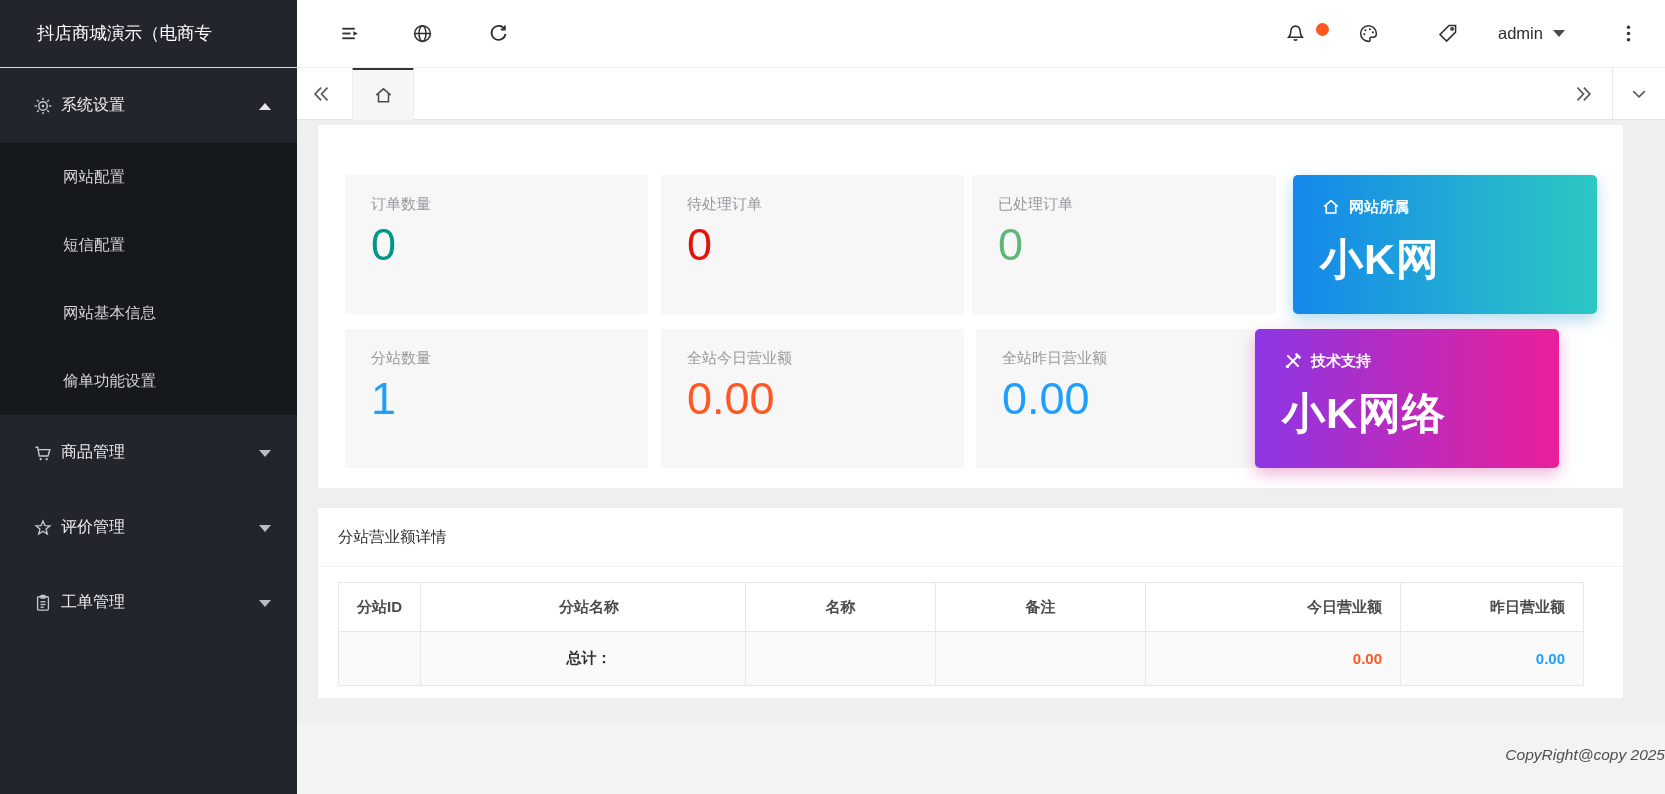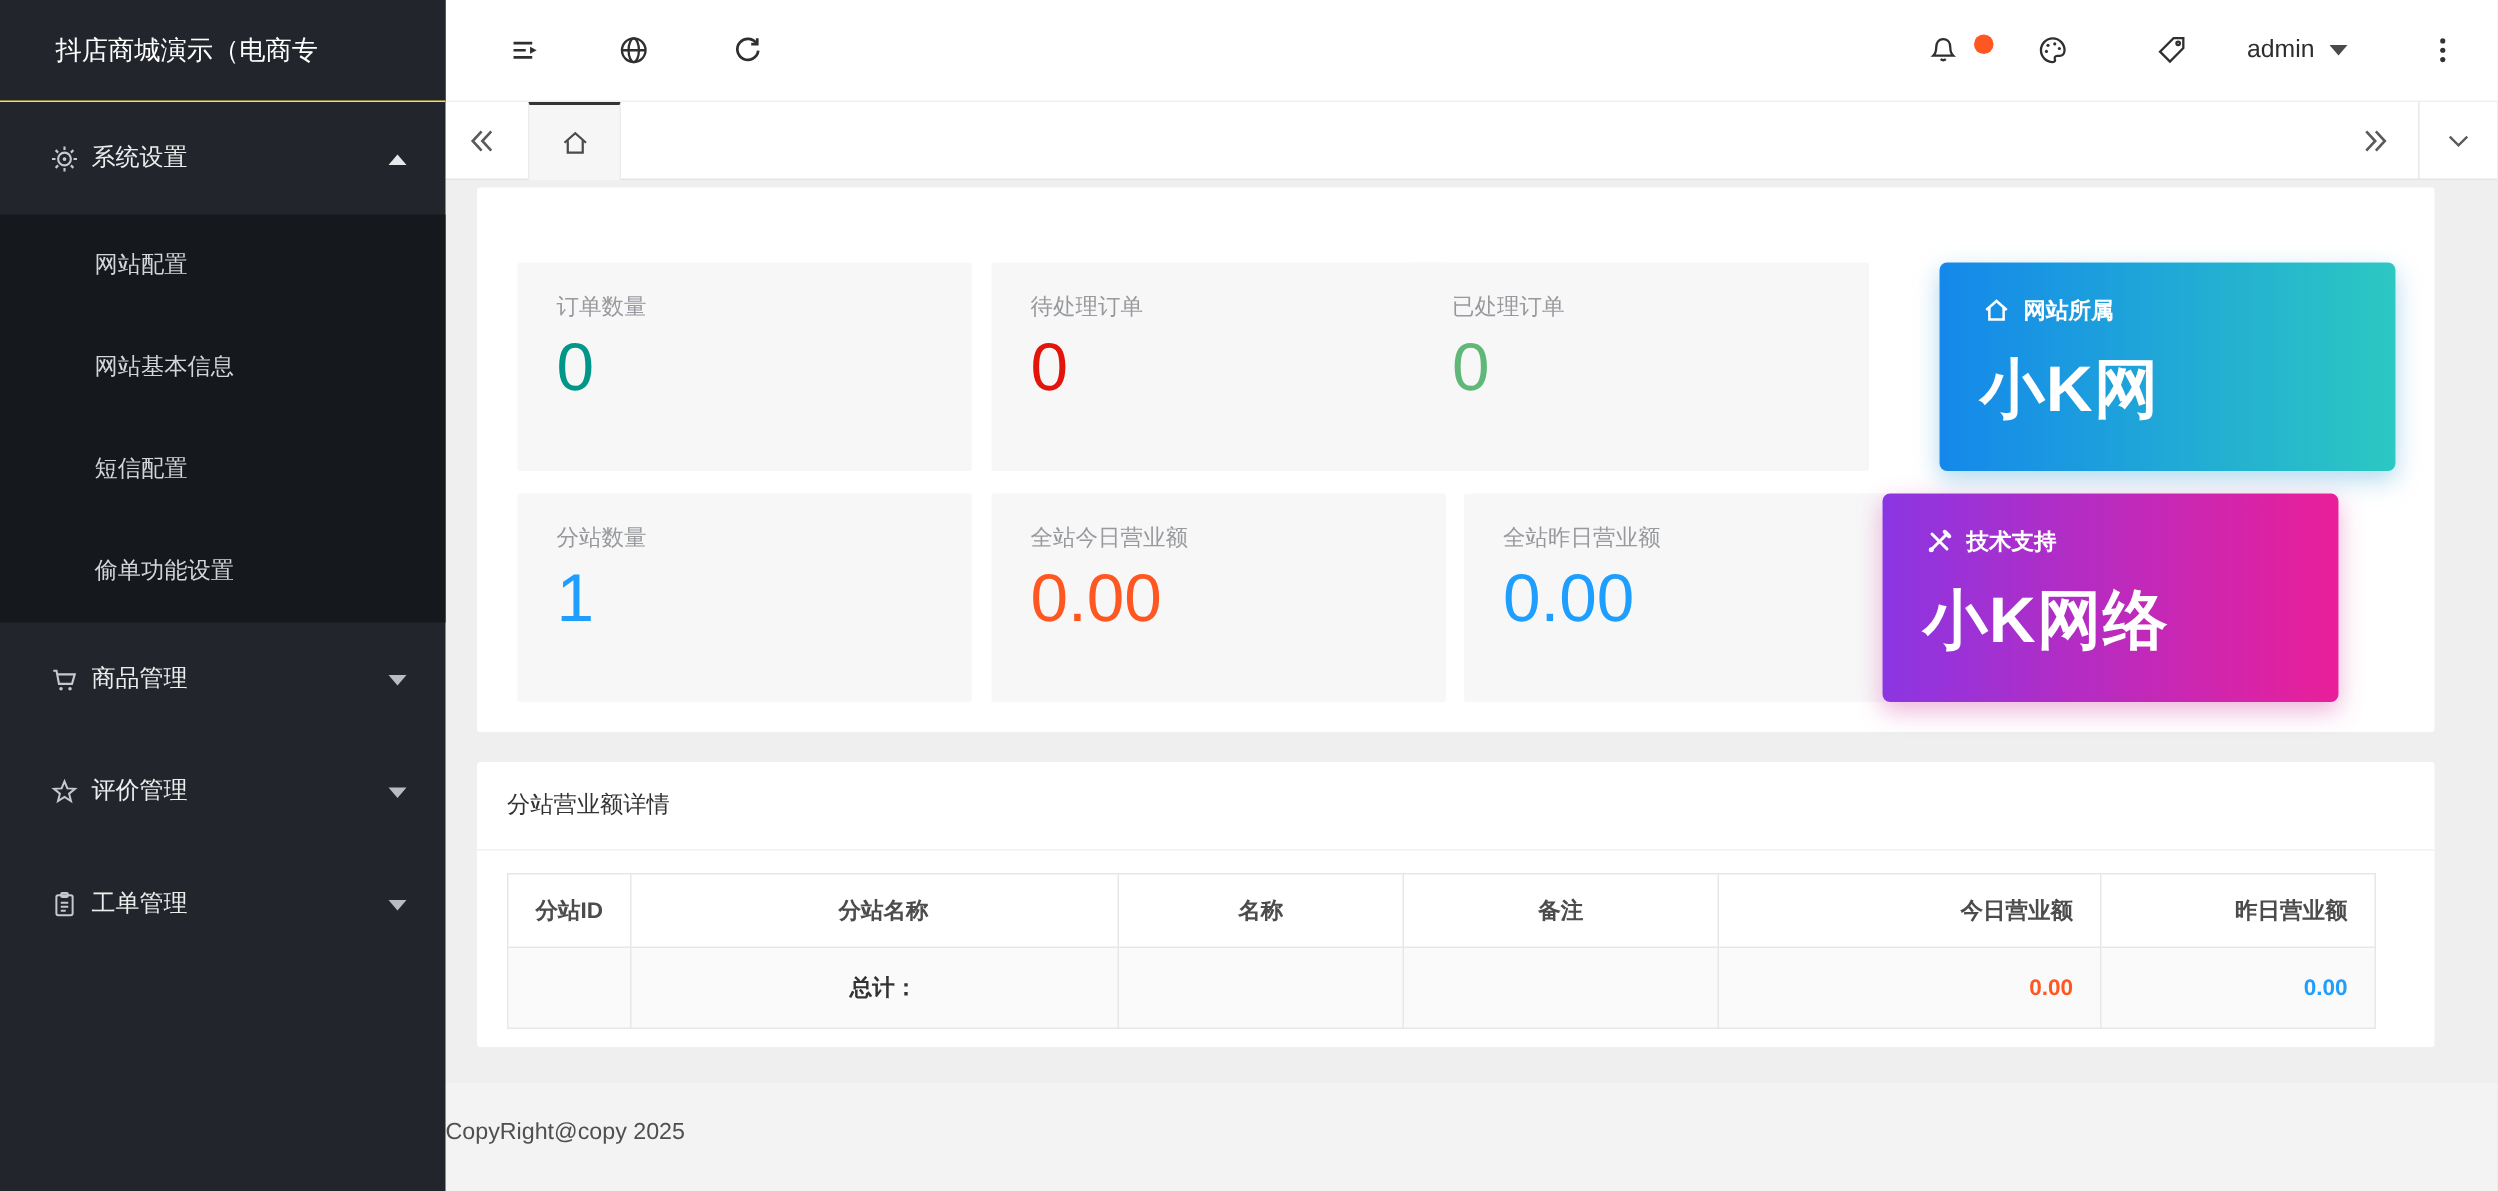--- a/index.html
+++ b/index.html
@@ -65,21 +65,21 @@
   .rev-table th,.rev-table td{border:1px solid #e7e7e7;box-sizing:border-box;font-size:15px;}
   .rev-table th{height:49px;background:#fff;color:#4c4c4c;font-weight:bold;}
   .rev-table td{height:54px;background:#fafafa;}
   .al{text-align:center;padding-left:13px;}
   .ac{text-align:center;}
   .ar{text-align:right;padding-right:18px;}
   .total-label{font-weight:bold;color:#333;font-size:15.5px;}
   .money{font-weight:bold;}
 
   .footer{position:absolute;left:297px;top:722px;width:1368px;height:72px;background:#f3f3f3;
-          display:flex;align-items:flex-start;justify-content:flex-start;}
+          display:flex;align-items:flex-start;justify-content:flex-end;font-style:italic;}
   .footer span{margin-top:24px;font-size:15.5px;color:#4f4f4f;}
 
   svg{display:block;}
 </style>
 </head>
 <body>
 
 <div class="app">
 
   <div class="sidebar">
@@ -99,22 +99,22 @@
           <line x1="17.1" y1="6.9" x2="19.1" y2="4.9"></line>
             <line x1="6.9" y1="17.1" x2="4.9" y2="19.1"></line>
         </svg>
       </span>
       <span class="nv-label">系统设置</span>
       <span class="caret up"></span>
     </div>
 
     <div class="submenu">
       <div class="sub-item">网站配置</div>
+      <div class="sub-item">短信配置</div>
       <div class="sub-item">网站基本信息</div>
-      <div class="sub-item">短信配置</div>
       <div class="sub-item">偷单功能设置</div>
     </div>
 
     <div class="nav-item">
       <span class="nv-icon">
         <svg viewBox="0 0 24 24" fill="none" stroke="currentColor" stroke-width="1.7">
           <path d="M3 5 h2.6 l2 10.5 h10.4 l2.2 -7.6 H6.4"></path>
           <circle cx="9.2" cy="19.3" r="1.4" fill="currentColor" stroke="none"></circle>
           <circle cx="16.4" cy="19.3" r="1.4" fill="currentColor" stroke="none"></circle>
         </svg>
@@ -253,21 +253,21 @@
   <div class="panel panel1">
 
     <div class="stat-card" style="left:27px;top:50px;">
       <div class="stat-label">订单数量</div>
       <div class="stat-value" style="color: rgb(0, 150, 136);">0</div>
     </div>
     <div class="stat-card" style="left:343px;top:50px;">
       <div class="stat-label">待处理订单</div>
       <div class="stat-value" style="color: rgb(226, 21, 12);">0</div>
     </div>
-    <div class="stat-card" style="left:624px;top:50px;width:304px;text-align:right;">
+    <div class="stat-card" style="left:654px;top:50px;width:304px;text-align:right;">
       <div class="stat-label">已处理订单</div>
       <div class="stat-value" style="color: rgb(95, 184, 120);">0</div>
     </div>
 
     <div class="promo-card promo-a" style="left:975px;top:50px;">
       <div class="promo-tag">
         <svg viewBox="0 0 24 24" fill="none" stroke="#fff" stroke-width="2">
           <path d="M3.8 11.6 L12 4.4 L20.2 11.6"></path>
             <path d="M6.3 9.8 V19.2 H17.7 V9.8"></path>
         </svg>

